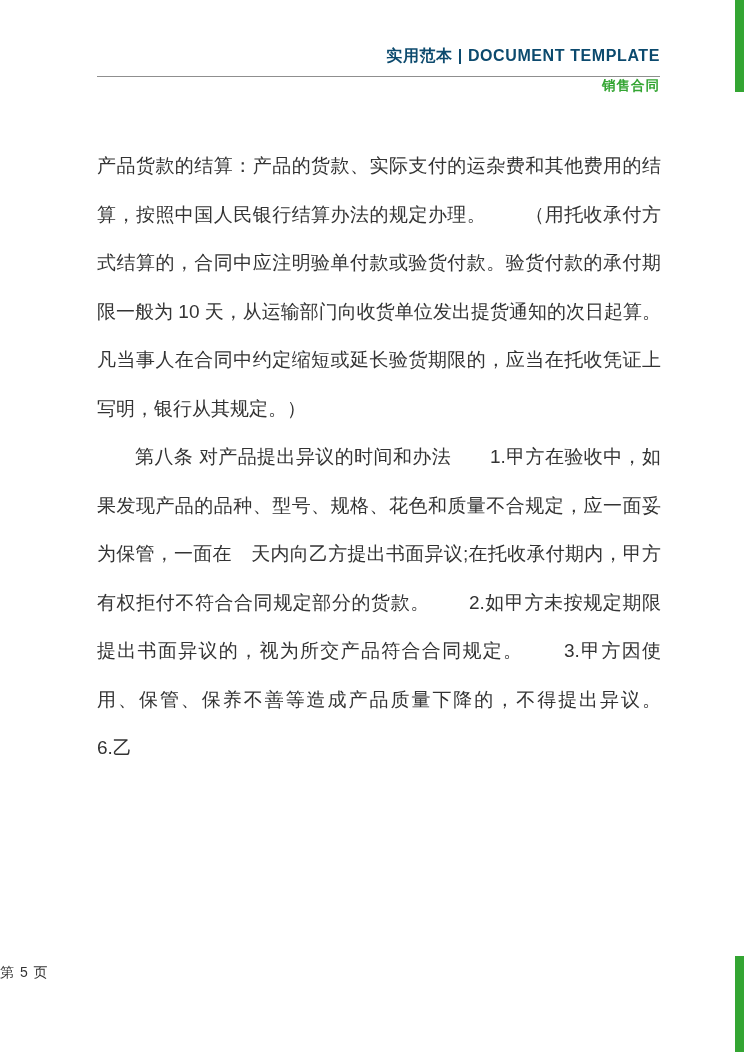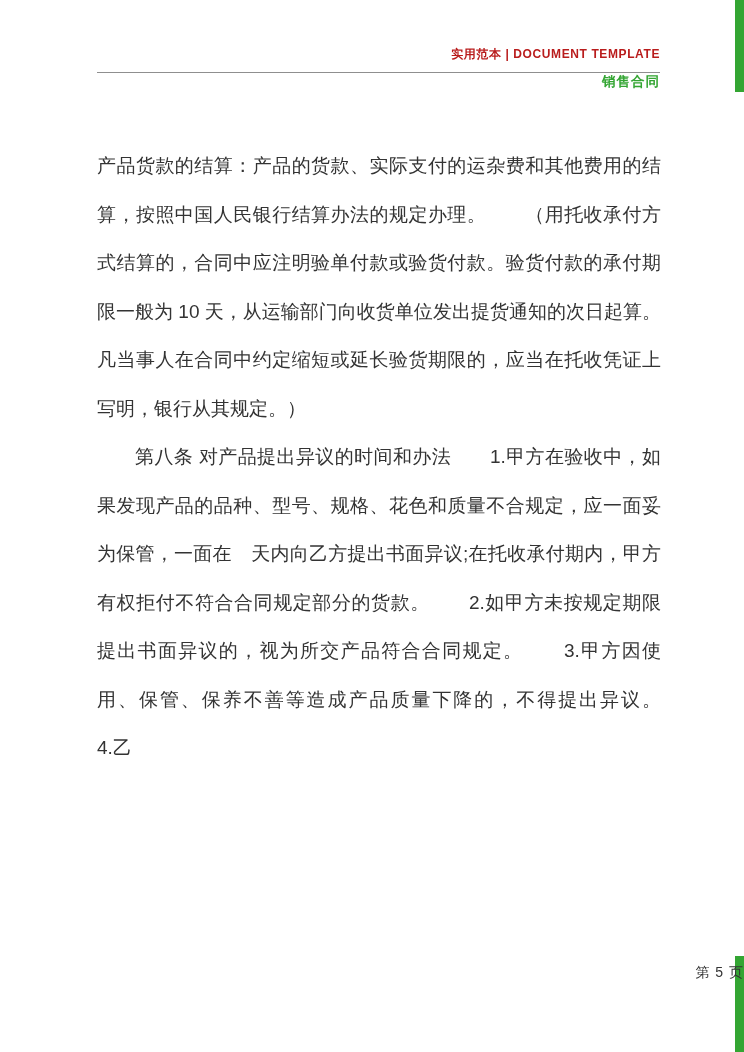--- a/index.html
+++ b/index.html
@@ -26,23 +26,23 @@
   .edge-bar.bottom { bottom: 0; height: 96px; }
 
   .header {
     position: absolute;
     top: 46px;
     left: 97px;
     right: 84px;
     text-align: right;
   }
   .brand-line {
-    font-size: 12px;
+    font-size: 16px;
     font-weight: bold;
-    color: #b91c1c;
+    color: #0c4a6e;
     letter-spacing: 0.6px;
   }
   .header-rule {
     margin-top: 9px;
     border: 0;
     border-top: 1px solid #8f8f8f;
     height: 0;
   }
   .doc-type {
     font-size: 13.5px;
@@ -62,21 +62,21 @@
     color: var(--text, #333333);
   }
   .para { margin: 0; }
   .para.indent { text-indent: 2em; }
 
   .footer {
     position: absolute;
     left: 0;
     right: 0;
     top: 964px;
-    text-align: right;
+    text-align: left;
     font-size: 14px;
     color: #333333;
     letter-spacing: 1px;
   }
 </style>
 </head>
 <body>
 
 <div class="page">
 
@@ -84,20 +84,20 @@
   <div class="edge-bar bottom"></div>
 
   <header class="header">
     <div class="brand-line">实用范本 | DOCUMENT TEMPLATE</div>
     <hr class="header-rule">
     <div class="doc-type">销售合同</div>
   </header>
 
   <main class="doc-body">
     <p class="para">产品货款的结算：产品的货款、实际支付的运杂费和其他费用的结算，按照中国人民银行结算办法的规定办理。　　（用托收承付方式结算的，合同中应注明验单付款或验货付款。验货付款的承付期限一般为 10 天，从运输部门向收货单位发出提货通知的次日起算。凡当事人在合同中约定缩短或延长验货期限的，应当在托收凭证上写明，银行从其规定。）</p>
-    <p class="para indent">第八条 对产品提出异议的时间和办法　　1.甲方在验收中，如果发现产品的品种、型号、规格、花色和质量不合规定，应一面妥为保管，一面在　天内向乙方提出书面异议;在托收承付期内，甲方有权拒付不符合合同规定部分的货款。　　2.如甲方未按规定期限提出书面异议的，视为所交产品符合合同规定。　　3.甲方因使用、保管、保养不善等造成产品质量下降的，不得提出异议。　　4.乙</p>
+    <p class="para indent">第八条 对产品提出异议的时间和办法　　1.甲方在验收中，如果发现产品的品种、型号、规格、花色和质量不合规定，应一面妥为保管，一面在　天内向乙方提出书面异议;在托收承付期内，甲方有权拒付不符合合同规定部分的货款。　　2.如甲方未按规定期限提出书面异议的，视为所交产品符合合同规定。　　3.甲方因使用、保管、保养不善等造成产品质量下降的，不得提出异议。　　6.乙</p>
   </main>
 
   <footer class="footer">
     <span>第 5 页</span>
   </footer>
 
 </div>
 
 </body></html>

